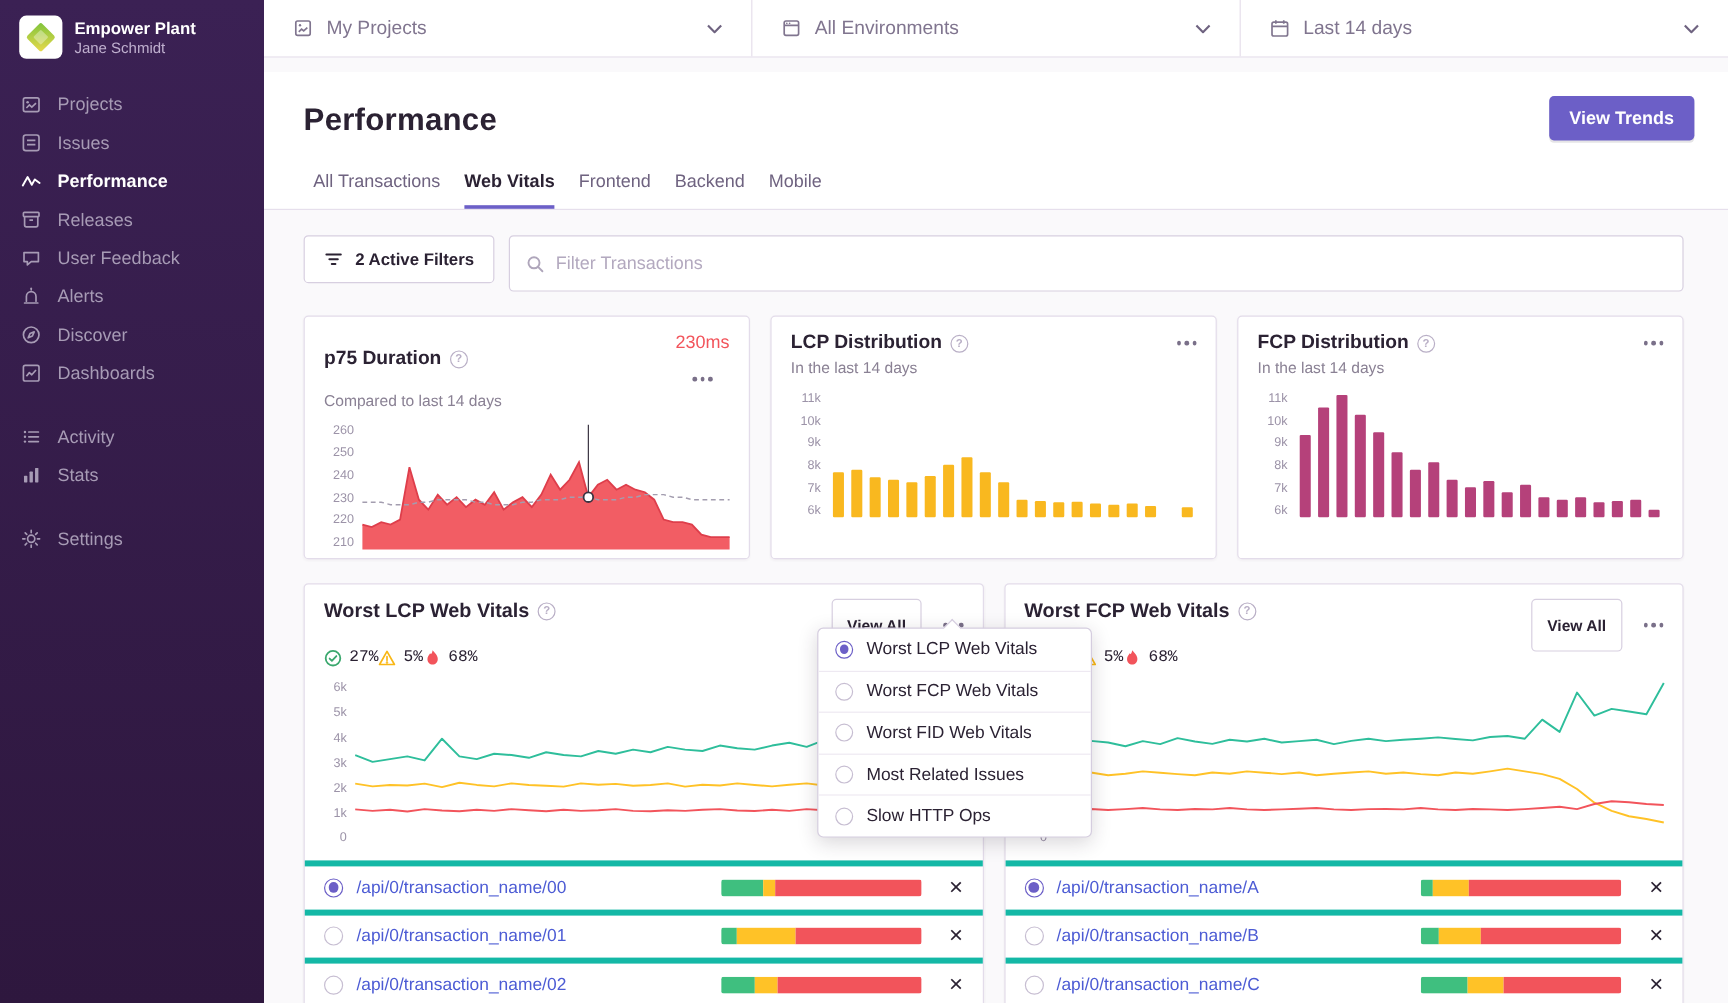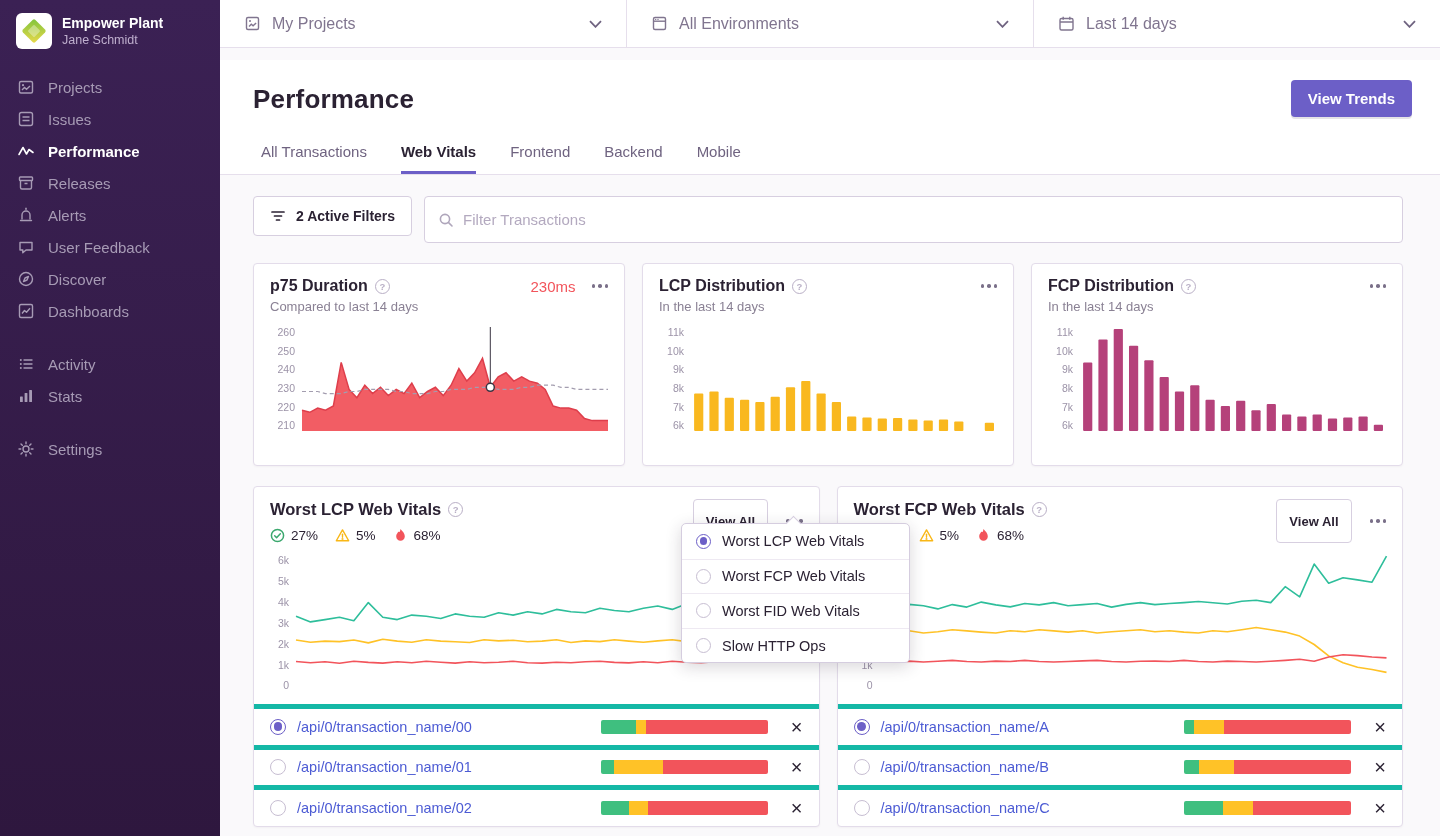--- a/index.html
+++ b/index.html
@@ -28,21 +28,21 @@
   .zone + .zone { border-left:1px solid #E6DFEC; }
   .chev { margin-left:auto; display:flex; }
 
   
   .main { position:absolute; left:220px; right:0; top:60px; bottom:0; background:#FAF9FB; }
   .page-head { background:#fff; border-bottom:1px solid #E6DFEC; height:115px; position:relative; padding:24px 28px 0 33px; }
   h1 { font-size:26px; color:#2B2233; font-weight:600; letter-spacing:.2px; }
   .btn-primary { position:absolute; right:28px; top:20px; height:37px; padding:0 17px; background:#6C5FC7;
     color:#fff; border:none; border-radius:4px; font-size:15px; font-weight:bold; cursor:pointer;
     font-family:inherit; box-shadow:0 2px 0 rgba(43,34,51,.12); }
-  .tabs { position:absolute; bottom:0; left:41px; display:flex; gap:34px; }
+  .tabs { position:absolute; bottom:0; left:41px; display:flex; gap:20px; }
   .tab { padding-bottom:11px; font-size:15px; color:#6F6380; cursor:pointer; border-bottom:3px solid transparent; }
   .tab.active { color:#2B2233; font-weight:bold; border-bottom-color:#6C5FC7; }
 
   .content { padding:21px 37px 0 33px; }
 
   
   .filter-row { display:flex; gap:12px; }
   .btn-filter { display:inline-flex; align-items:center; gap:10px; height:40px; padding:0 16px; background:#fff;
     border:1px solid #D7CFE0; border-radius:4px; font-size:14px; font-weight:bold; color:#2B2233; cursor:pointer; font-family:inherit; }
   .search { flex:1; display:flex; align-items:center; gap:9px; height:47px; background:#fff;
@@ -51,42 +51,42 @@
   .search input::placeholder { color:#B3A9BF; }
 
   
   .row1 { margin-top:20px; display:grid; grid-template-columns:1fr 1fr 1fr; gap:17px; }
   .card { background:#fff; border:1px solid #E3DCEA; border-radius:4px; box-shadow:0 1px 2px rgba(43,34,51,.04); }
   .mini { height:203px; padding:13px 16px 12px; }
   .card-head { display:flex; align-items:center; gap:7px; }
   .card-title { font-size:16px; font-weight:600; color:#2B2233; }
   .help { width:15px; height:15px; border-radius:50%; border:1.5px solid #B9AFC6; color:#B9AFC6;
     font-size:9.5px; font-weight:bold; display:flex; align-items:center; justify-content:center; cursor:pointer; flex:none; }
-  .head-right { margin-left:auto; display:flex; align-items:center; gap:16px; }
+  .head-right { margin-left:auto; display:flex; align-items:center; gap:16px;flex-direction:column; }
   .delta { color:#F2545B; font-size:15px; font-weight:500; }
   .dots { display:flex; gap:3px; cursor:pointer; padding:4px 0; }
   .dots i { width:3.5px; height:3.5px; border-radius:50%; background:#7A7089; }
   .sub { font-size:13px; color:#8A8194; margin-top:4px; }
 
   .chart-row { display:flex; margin-top:13px; height:104px; }
   .y-axis { width:32px; display:flex; flex-direction:column; justify-content:space-between;
     align-items:flex-end; padding-right:7px; font-size:10.5px; color:#9C93A8; }
   .y-axis span { line-height:1; }
   .plot { flex:1; position:relative; }
   .plot svg { position:absolute; inset:0; width:100%; height:100%; overflow:visible; }
 
   
   .row2 { margin-top:20px; display:grid; grid-template-columns:1fr 1fr; gap:17px; align-items:start; }
   .worst { position:relative; padding-top:13px; }
   .worst-head { padding:0 16px; display:flex; align-items:center; gap:7px; }
   .worst-head .card-title { font-size:16.5px; }
   .worst-actions { position:absolute; top:12px; right:16px; display:flex; align-items:center; gap:18px; }
   .btn-viewall { height:44px; padding:0 12px; background:#fff; border:1px solid #D7CFE0; border-radius:4px;
     font-size:13px; font-weight:bold; color:#2B2233; cursor:pointer; font-family:inherit; }
-  .stats { display:flex; gap:17px; padding:0 16px; margin-top:9px; align-items:center; }
+  .stats { display:flex; padding:0 16px; margin-top:22px; align-items:center;font-family:Liberation Mono, monospace; }
   .stat { display:flex; gap:6px; align-items:center; font-size:13.5px; color:#2B2233; font-weight:500; }
   .stat svg { width:15px; height:15px; }
   .chart-row.tall { height:136px; margin:12px 16px 0 10px; }
   .vrows { margin-top:13px; }
   .vrow { display:flex; align-items:center; gap:11px; height:40.5px; border-top:5px solid #14b8a6; padding:0 16px; }
   .radio { width:16px; height:16px; border-radius:50%; border:1.5px solid #C7BED2; background:#fff; flex:none; cursor:pointer; position:relative; }
   .radio.checked { border-color:#6C5FC7; }
   .radio.checked::after { content:""; position:absolute; inset:2.6px; border-radius:50%; background:#6C5FC7; }
   .vlink { font-size:14.5px; color:#4C5BD4; text-decoration:none; cursor:pointer; }
   .vbar { margin-left:auto; width:167px; height:14px; border-radius:2px; overflow:hidden; display:flex; flex:none; }
@@ -158,35 +158,35 @@
         <span class="nicon">
             <svg viewBox="0 0 18 18" fill="none" stroke="currentColor" stroke-width="1.4">
               <rect x="2.5" y="3" width="13" height="3.5" rx="0.8"></rect>
               <path d="M3.5 6.5v7a1.5 1.5 0 0 0 1.5 1.5h8a1.5 1.5 0 0 0 1.5-1.5v-7M7.5 9.5h3"></path>
             </svg>
           </span>
         <span>Releases</span>
       </a>
       <a class="nav-item">
         <span class="nicon">
+            <svg viewBox="0 0 18 18" fill="none" stroke="currentColor" stroke-width="1.4" stroke-linejoin="round">
+              <path d="M3 4.5h12v7.5H9l-3.2 2.8v-2.8H3z"></path>
+            </svg>
+          </span>
+        <span>User Feedback</span>
+      </a>
+      <a class="nav-item">
+        <span class="nicon">
             <svg viewBox="0 0 18 18" fill="none" stroke="currentColor" stroke-width="1.4" stroke-linecap="round">
               <path d="M5 13V9a4 4 0 0 1 8 0v4"></path>
               <path d="M3.5 14.5h11"></path>
               <path d="M9 2.2v1.3"></path>
             </svg>
           </span>
         <span>Alerts</span>
-      </a>
-      <a class="nav-item">
-        <span class="nicon">
-            <svg viewBox="0 0 18 18" fill="none" stroke="currentColor" stroke-width="1.4" stroke-linejoin="round">
-              <path d="M3 4.5h12v7.5H9l-3.2 2.8v-2.8H3z"></path>
-            </svg>
-          </span>
-        <span>User Feedback</span>
       </a>
       <a class="nav-item">
         <span class="nicon">
             <svg viewBox="0 0 18 18" fill="none" stroke="currentColor" stroke-width="1.4" stroke-linejoin="round">
               <circle cx="9" cy="9" r="6.5"></circle>
               <path d="M11.5 6.5L10 10l-3.5 1.5L8 8z"></path>
             </svg>
           </span>
         <span>Discover</span>
       </a>
@@ -633,17 +633,21 @@
     <div class="ditem">
       <span class="radio"></span>
       <span>Worst FCP Web Vitals</span>
     </div>
     <div class="ditem">
       <span class="radio"></span>
       <span>Worst FID Web Vitals</span>
     </div>
     <div class="ditem">
       <span class="radio"></span>
+      <span>Most Related Issues</span>
+    </div>
+    <div class="ditem">
+      <span class="radio"></span>
       <span>Slow HTTP Ops</span>
     </div>
   </div>
 
 </div>
 
 </body></html>

